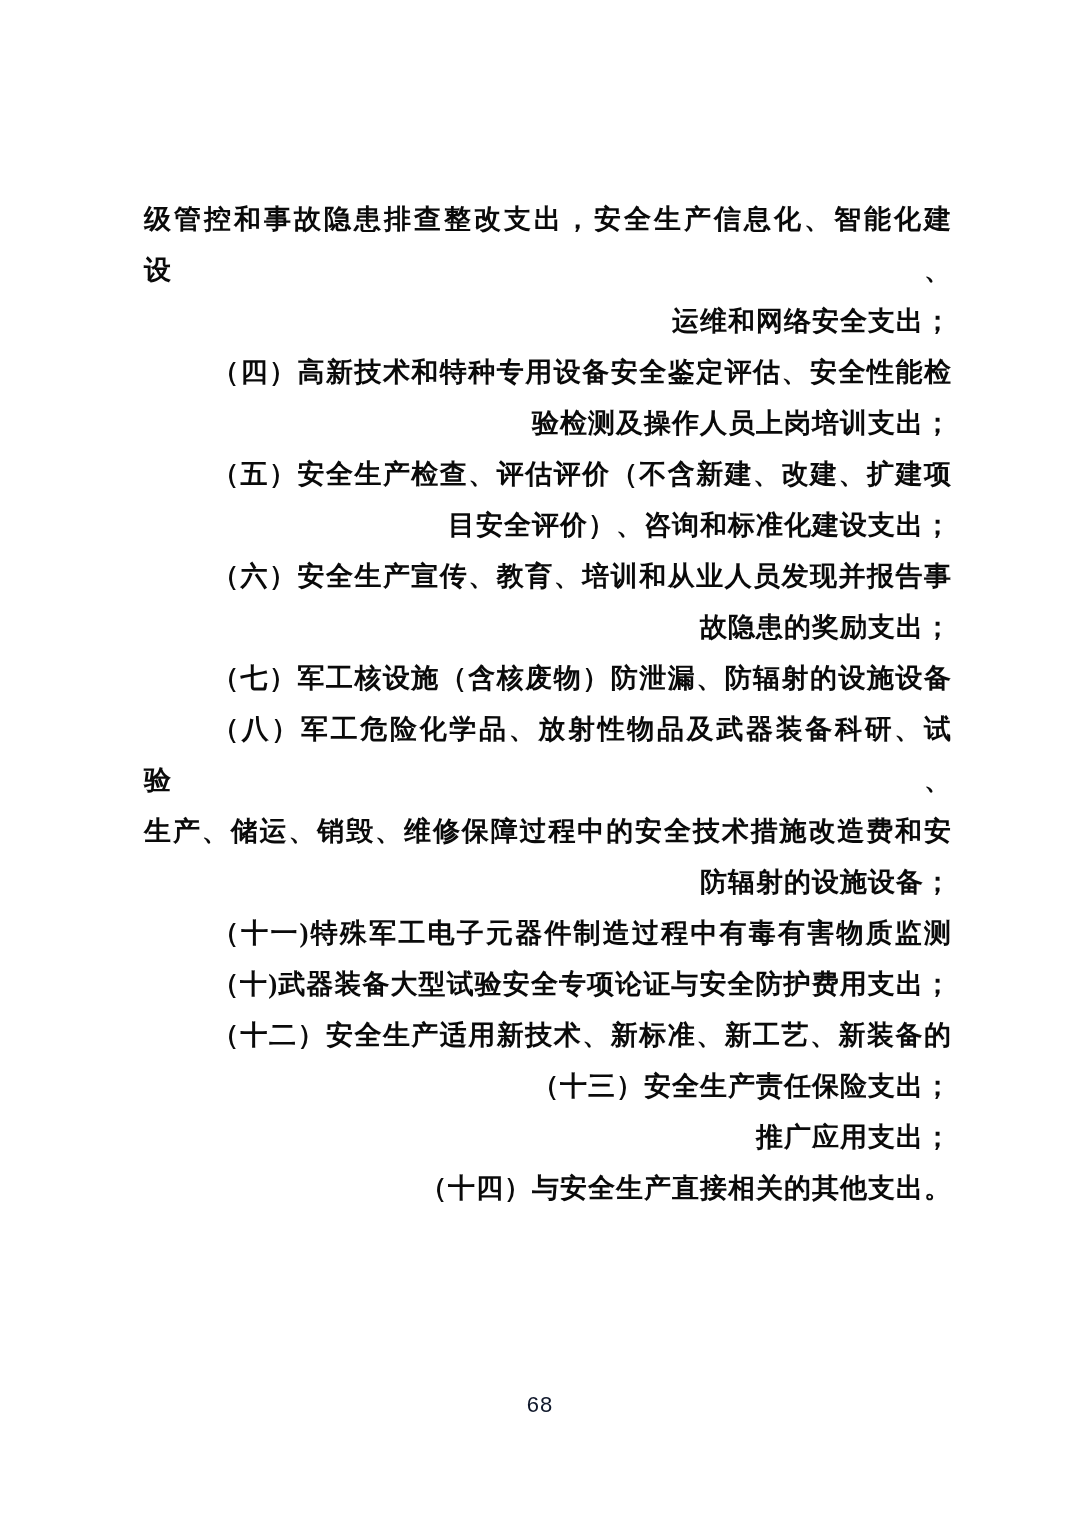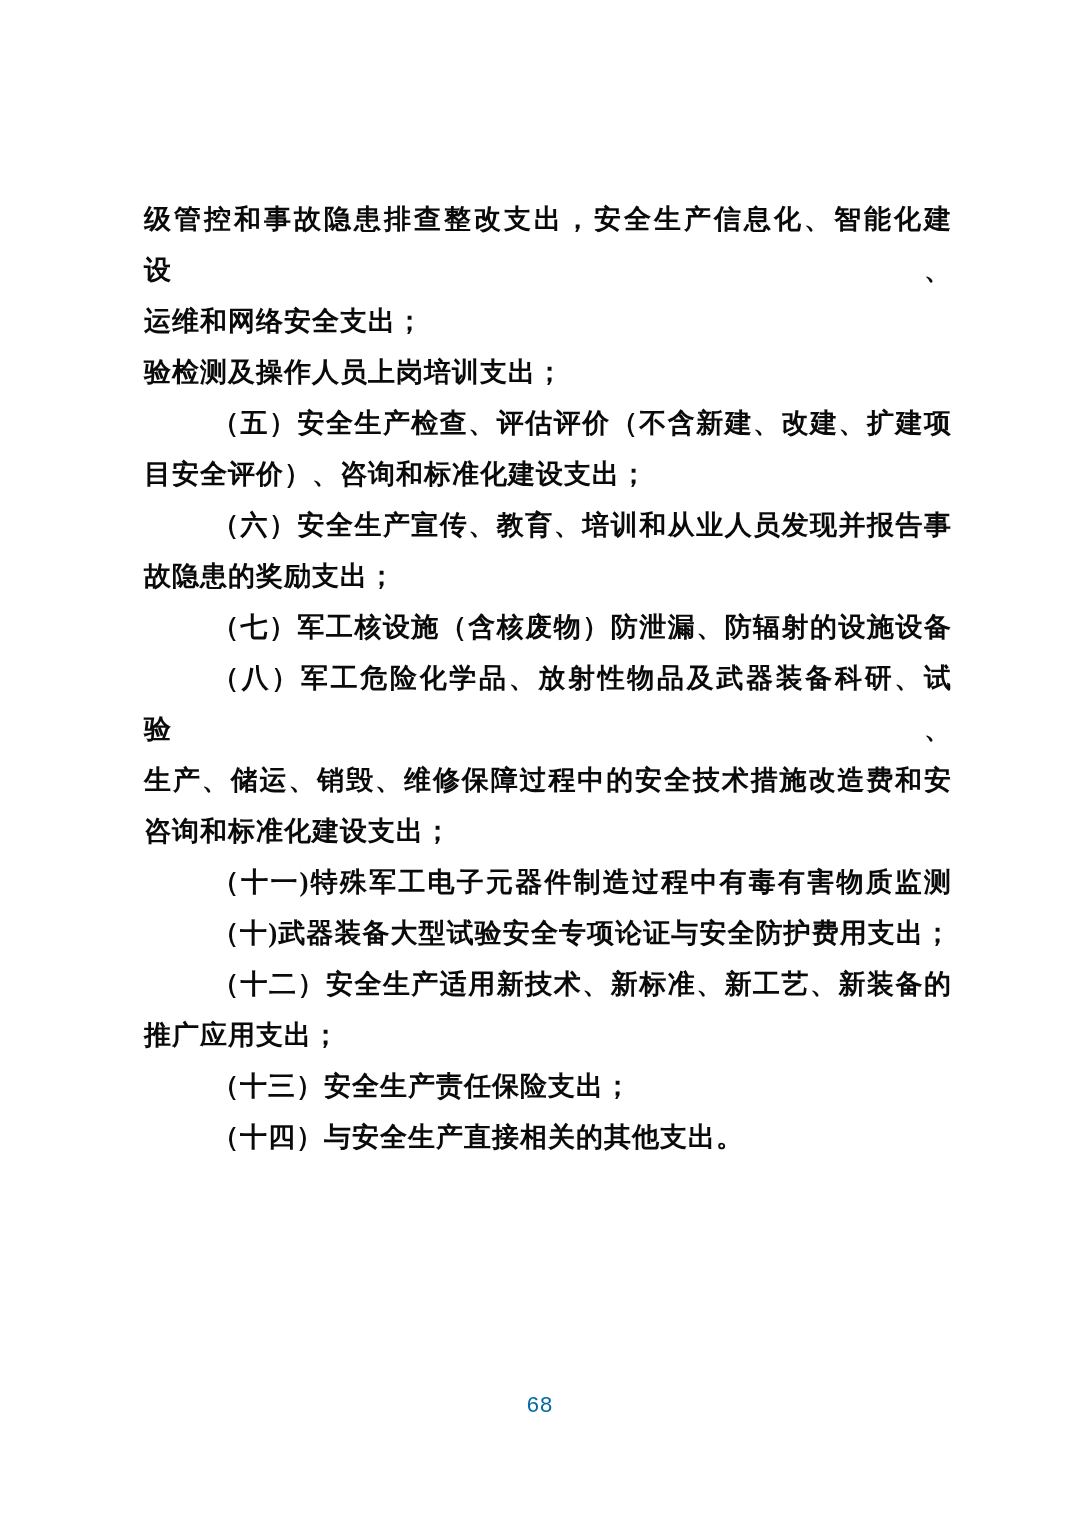--- a/index.html
+++ b/index.html
@@ -20,64 +20,65 @@
     left: 144px;
     top: 194px;
     width: 808px;
     font-size: 27px;
     line-height: 51px;
     color: #0a0a0a;
     font-weight: 600;
     letter-spacing: 1px;
   }
   .line {
-    text-align: left;
+    text-align: right;
     white-space: nowrap;
   }
   .jline {
     text-align: justify;
     text-align-last: justify;
   }
   .indent {
     text-indent: 68px;
   }
   .page-footer {
     position: absolute;
     left: 0;
     top: 1392px;
     width: 100%;
     text-align: center;
   }
   .page-num {
     font-family: "Liberation Sans", sans-serif;
     font-size: 22px;
-    color: #0369a1;
+    color: #0f172a;
     letter-spacing: 1px;
   }
 </style>
 </head>
 <body>
 
 <div class="page">
   <div class="body-text">
     <div class="jline">级管控和事故隐患排查整改支出，安全生产信息化、智能化建设、</div>
     <div class="line">运维和网络安全支出；</div>
+    <div class="jline indent">（四）高新技术和特种专用设备安全鉴定评估、安全性能检</div>
     <div class="line">验检测及操作人员上岗培训支出；</div>
     <div class="jline indent">（五）安全生产检查、评估评价（不含新建、改建、扩建项</div>
     <div class="line">目安全评价）、咨询和标准化建设支出；</div>
     <div class="jline indent">（六）安全生产宣传、教育、培训和从业人员发现并报告事</div>
     <div class="line">故隐患的奖励支出；</div>
     <div class="jline indent">（七）军工核设施（含核废物）防泄漏、防辐射的设施设备</div>
     <div class="jline indent">（八）军工危险化学品、放射性物品及武器装备科研、试验、</div>
     <div class="jline">生产、储运、销毁、维修保障过程中的安全技术措施改造费和安</div>
-    <div class="line">咨询和标准化建设支出；</div>
+    <div class="line">防辐射的设施设备；</div>
     <div class="jline indent">（十一)特殊军工电子元器件制造过程中有毒有害物质监测</div>
     <div class="jline indent">（十)武器装备大型试验安全专项论证与安全防护费用支出；</div>
     <div class="jline indent">（十二）安全生产适用新技术、新标准、新工艺、新装备的</div>
+    <div class="line indent">（十三）安全生产责任保险支出；</div>
     <div class="line">推广应用支出；</div>
-    <div class="line indent">（十三）安全生产责任保险支出；</div>
     <div class="line indent">（十四）与安全生产直接相关的其他支出。</div>
   </div>
 
   <div class="page-footer">
     <span class="page-num">68</span>
   </div>
 </div>
 
 </body></html>

